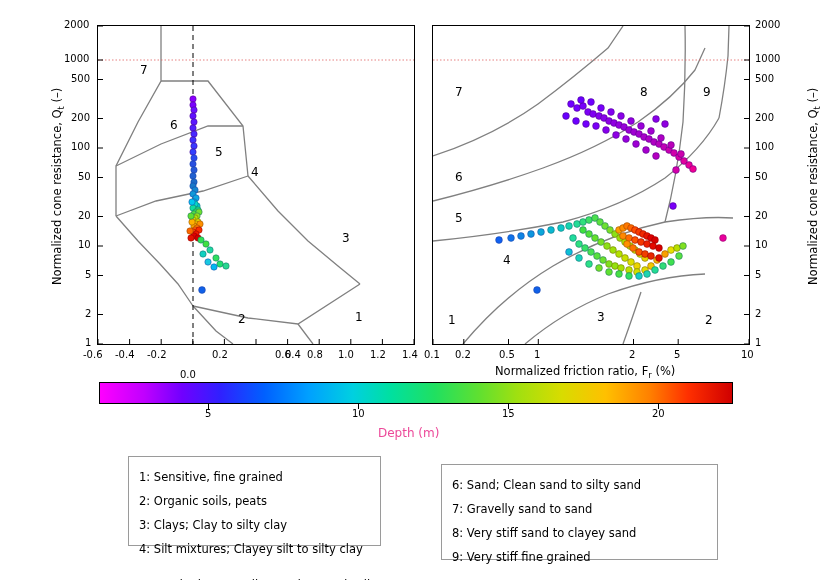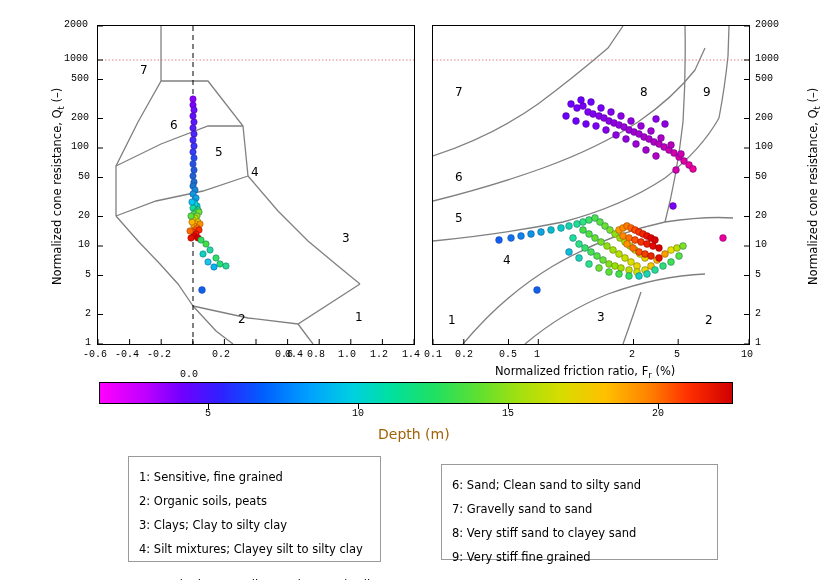--- a/index.html
+++ b/index.html
@@ -35,26 +35,25 @@
   }
   .rot-left {
     transform-origin: 0 0;
     transform: rotate(-90deg);
   }
   .tick-label {
     position: absolute;
     font-size: 10px;
     color: #000;
     white-space: nowrap;
-    font-family: Liberation Mono, monospace;
   }
   .cbar-label {
     position: absolute;
-    font-size: 14px;
-    color: #a16207;
+    font-size: 12px;
+    color: #ec4899;
   }
   .legend-box {
     position: absolute;
     border: 1px solid #9a9a9a;
     box-sizing: border-box;
     background: #fff;
     padding: 8px 10px;
   }
   .legend-line {
     font-size: 11.5px;
@@ -449,21 +448,21 @@
     <div style="position:absolute; left:259px; top:0; width:1px; height:5px; background:#000;"></div>
     <div style="position:absolute; left:409px; top:0; width:1px; height:5px; background:#000;"></div>
     <div style="position:absolute; left:559px; top:0; width:1px; height:5px; background:#000;"></div>
   </div>
   <div class="tick-label" style="left:205px; top:408px;">5</div>
   <div class="tick-label" style="left:352px; top:408px;">10</div>
   <div class="tick-label" style="left:502px; top:408px;">15</div>
   <div class="tick-label" style="left:652px; top:408px;">20</div>
   <div class="cbar-label" style="left:378px; top:426px;">Depth (m)</div>
 
-  <div class="legend-box" style="left:128px; top:456px; width:253px; height:106px;">
+  <div class="legend-box" style="left:128px; top:456px; width:253px; height:90px;">
     <div class="legend-line">1: Sensitive, fine grained</div>
     <div class="legend-line">2: Organic soils, peats</div>
     <div class="legend-line">3: Clays; Clay to silty clay</div>
     <div class="legend-line">4: Silt mixtures; Clayey silt to silty clay</div>
   </div>
   <div class="legend-line" style="position:absolute; left:139px; top:573px;">5: Sand mixtures; Silty sand to sandy silt</div>
 
   <div class="legend-box" style="left:441px; top:464px; width:277px; height:96px;">
     <div class="legend-line">6: Sand; Clean sand to silty sand</div>
     <div class="legend-line">7: Gravelly sand to sand</div>

